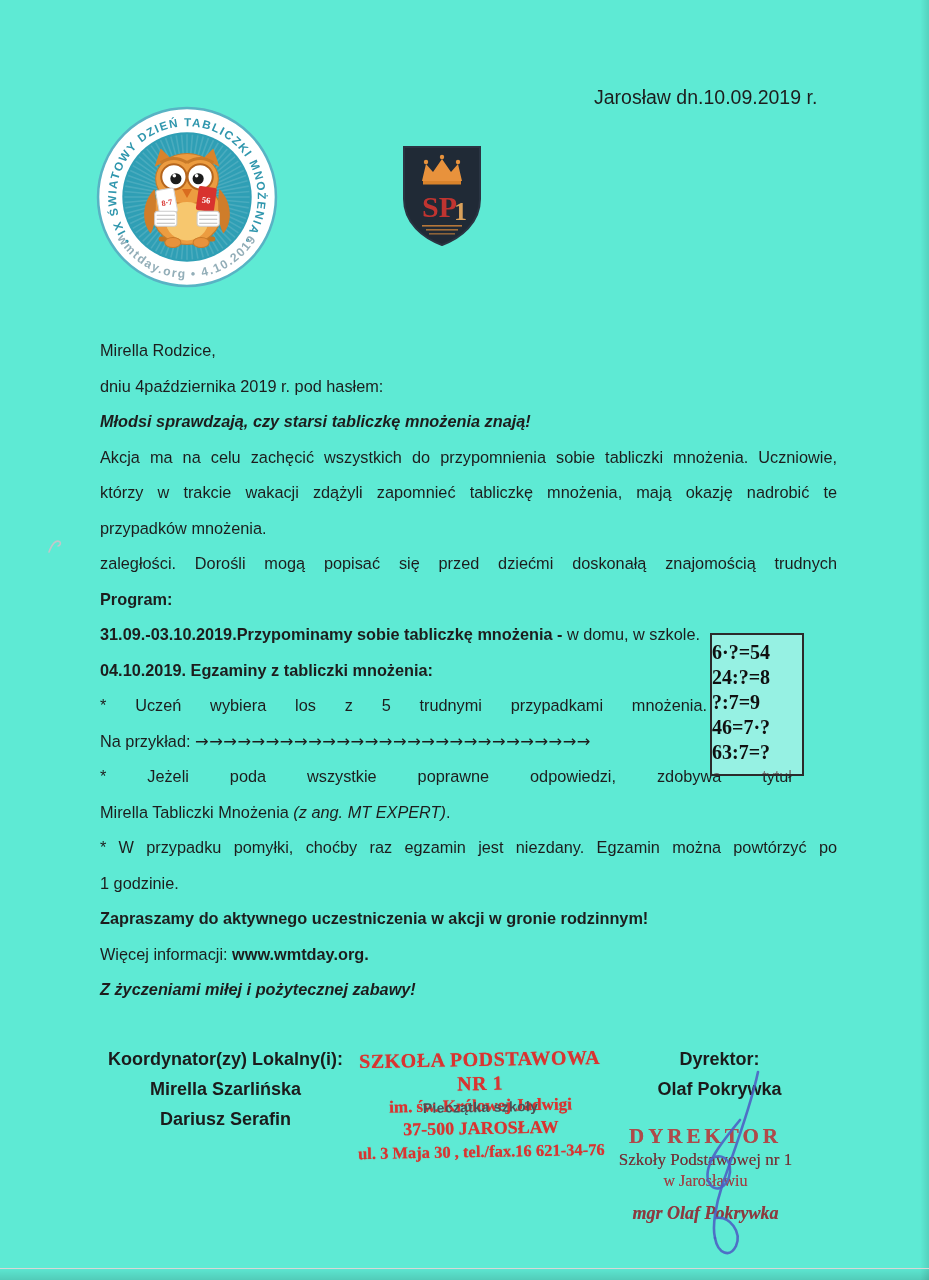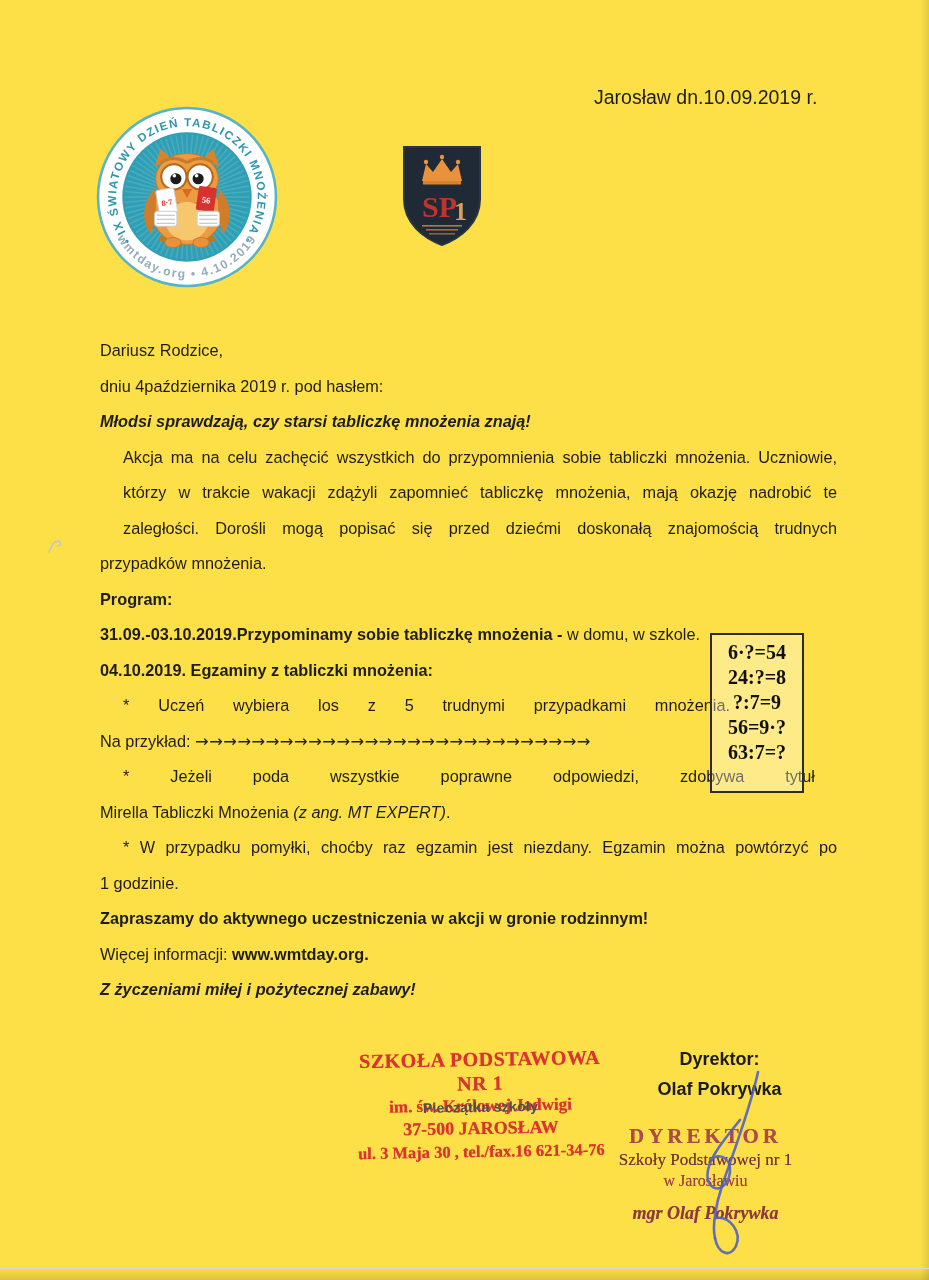--- a/index.html
+++ b/index.html
@@ -1,42 +1,42 @@
 <!DOCTYPE html>
 <html><head>
 <meta charset="utf-8">
 <style>
   html,body{margin:0;padding:0;background:#9a9a9a;}
   .page{
     position:relative;width:929px;height:1280px;margin:0 auto;
-    background:#fde047;overflow:hidden;
+    background:#5eead4;overflow:hidden;
     font-family:"Liberation Sans",sans-serif;color:#222;
   }
   .scan-edge-right{position:absolute;right:0;top:0;width:9px;height:100%;
     background:linear-gradient(to right,rgba(0,0,0,0),rgba(0,0,0,0.10));}
   .scan-edge-bottom{position:absolute;left:0;bottom:0;width:100%;height:11px;
     background:linear-gradient(to bottom,rgba(0,0,0,0.02),rgba(0,0,0,0.13));
     border-top:1px solid #d8d8d6;}
   .date{position:absolute;left:594px;top:86px;font-size:19.5px;color:#1d1d1d;}
 
   .logo{position:absolute;left:94px;top:104px;width:186px;height:186px;}
   .crest{position:absolute;left:398px;top:141px;width:88px;height:110px;}
 
   .content{position:absolute;left:100px;top:333px;width:737px;
     font-size:16.3px;line-height:35.5px;color:#1d1d1d;}
   .line{white-space:normal;}
-  .j{text-align:justify;text-align-last:justify;margin-left:23px;}
+  .j{text-align:justify;text-align-last:justify;}
   .b{font-weight:bold;}
   .bi{font-weight:bold;font-style:italic;}
   .it{font-style:italic;margin-top:47px;}
   .motto{text-align:left;font-weight:bold;font-style:italic;}
   .arrows{font-family:"DejaVu Sans",sans-serif;letter-spacing:0.5px;}
 
   .mathbox{position:absolute;left:710px;top:633px;width:90px;
-    border:2px solid #2b2b2b;padding:5px 0 26px 0;text-align:center;
+    border:2px solid #2b2b2b;padding:5px 0 9px 0;text-align:left;
     font-family:"Liberation Serif",serif;font-weight:bold;font-size:20px;
     line-height:25px;color:#101010;background:rgba(255,255,255,0.35);}
 
   .coordinators{position:absolute;left:108px;top:1044px;width:235px;
     text-align:center;font-weight:bold;font-size:18px;line-height:30px;color:#1b1b1b;}
 
   .school-stamp{position:absolute;left:348px;top:1047px;width:265px;text-align:center;
     font-family:"Liberation Serif",serif;font-weight:bold;color:#d93431;
     transform:rotate(-1deg);text-shadow:0 0 0.7px rgba(217,52,49,0.8);}
   .school-stamp .s1{font-size:20px;line-height:24px;letter-spacing:0.5px;}
@@ -203,49 +203,54 @@
     <circle cx="60" cy="21" r="2.2" fill="#e8923c"></circle>
     <rect x="25" y="40" width="38" height="3.5" fill="#d9832b"></rect>
     <text x="24" y="76" font-family="Liberation Serif, serif" font-weight="bold" font-size="30" fill="#c03430">SP</text>
     <text x="56" y="79" font-family="Liberation Serif, serif" font-weight="bold" font-size="26" fill="#d9a05a">1</text>
     <rect x="24" y="84" width="40" height="1.6" fill="rgba(232,146,60,0.75)"></rect>
     <rect x="28" y="88" width="32" height="1.6" fill="rgba(232,146,60,0.65)"></rect>
     <rect x="31" y="92" width="26" height="1.6" fill="rgba(232,146,60,0.55)"></rect>
   </svg>
 
   <div class="content">
-    <div class="line">Dariusz Rodzice,</div>
+    <div class="line">Mirella Rodzice,</div>
     <div class="line">dniu 4października 2019 r. pod hasłem:</div>
     <div class="line motto">Młodsi sprawdzają, czy starsi tabliczkę mnożenia znają!</div>
     <div class="line j">Akcja ma na celu zachęcić wszystkich do przypomnienia sobie tabliczki mnożenia. Uczniowie,</div>
     <div class="line j">którzy w trakcie wakacji zdążyli zapomnieć tabliczkę mnożenia, mają okazję nadrobić te</div>
+    <div class="line">przypadków mnożenia.</div>
     <div class="line j">zaległości. Dorośli mogą popisać się przed dziećmi doskonałą znajomością trudnych</div>
-    <div class="line">przypadków mnożenia.</div>
     <div class="line b">Program:</div>
     <div class="line"><span class="b">31.09.-03.10.2019.Przypominamy sobie tabliczkę mnożenia -</span><span> w domu, w szkole.</span></div>
     <div class="line b">04.10.2019. Egzaminy z tabliczki mnożenia:</div>
     <div class="line j" style="width:607px">* Uczeń wybiera los z 5 trudnymi przypadkami mnożenia.</div>
     <div class="line"><span>Na przykład: </span><span class="arrows">→→→→→→→→→→→→→→→→→→→→→→→→→→→→</span></div>
     <div class="line j" style="width:692px">* Jeżeli poda wszystkie poprawne odpowiedzi, zdobywa tytuł</div>
     <div class="line"><span>Mirella Tabliczki Mnożenia </span><span class="it">(z ang. MT EXPERT)</span><span>.</span></div>
     <div class="line j">* W przypadku pomyłki, choćby raz egzamin jest niezdany. Egzamin można powtórzyć po</div>
     <div class="line">1 godzinie.</div>
     <div class="line b">Zapraszamy do aktywnego uczestniczenia w akcji w gronie rodzinnym!</div>
     <div class="line"><span>Więcej informacji: </span><span class="b">www.wmtday.org.</span></div>
     <div class="line bi">Z życzeniami miłej i pożytecznej zabawy!</div>
   </div>
 
   <div class="mathbox">
     <div>6·?=54</div>
     <div>24:?=8</div>
     <div>?:7=9</div>
-    <div>56=9·?</div>
+    <div>46=7·?</div>
     <div>63:7=?</div>
   </div>
 
+  <div class="coordinators">
+    <div>Koordynator(zy) Lokalny(i):</div>
+    <div>Mirella Szarlińska</div>
+    <div>Dariusz Serafin</div>
+  </div>
 
   <div class="school-stamp">
     <div class="s1">SZKOŁA PODSTAWOWA NR 1</div>
     <div class="s2"><span>im. św. Królowej Jadwigi</span>
       <div class="stamp-overlay">Pieczątka szkoły</div>
     </div>
     <div class="s3">37-500 JAROSŁAW</div>
     <div class="s4">ul. 3 Maja 30 , tel./fax.16 621-34-76</div>
   </div>
 

